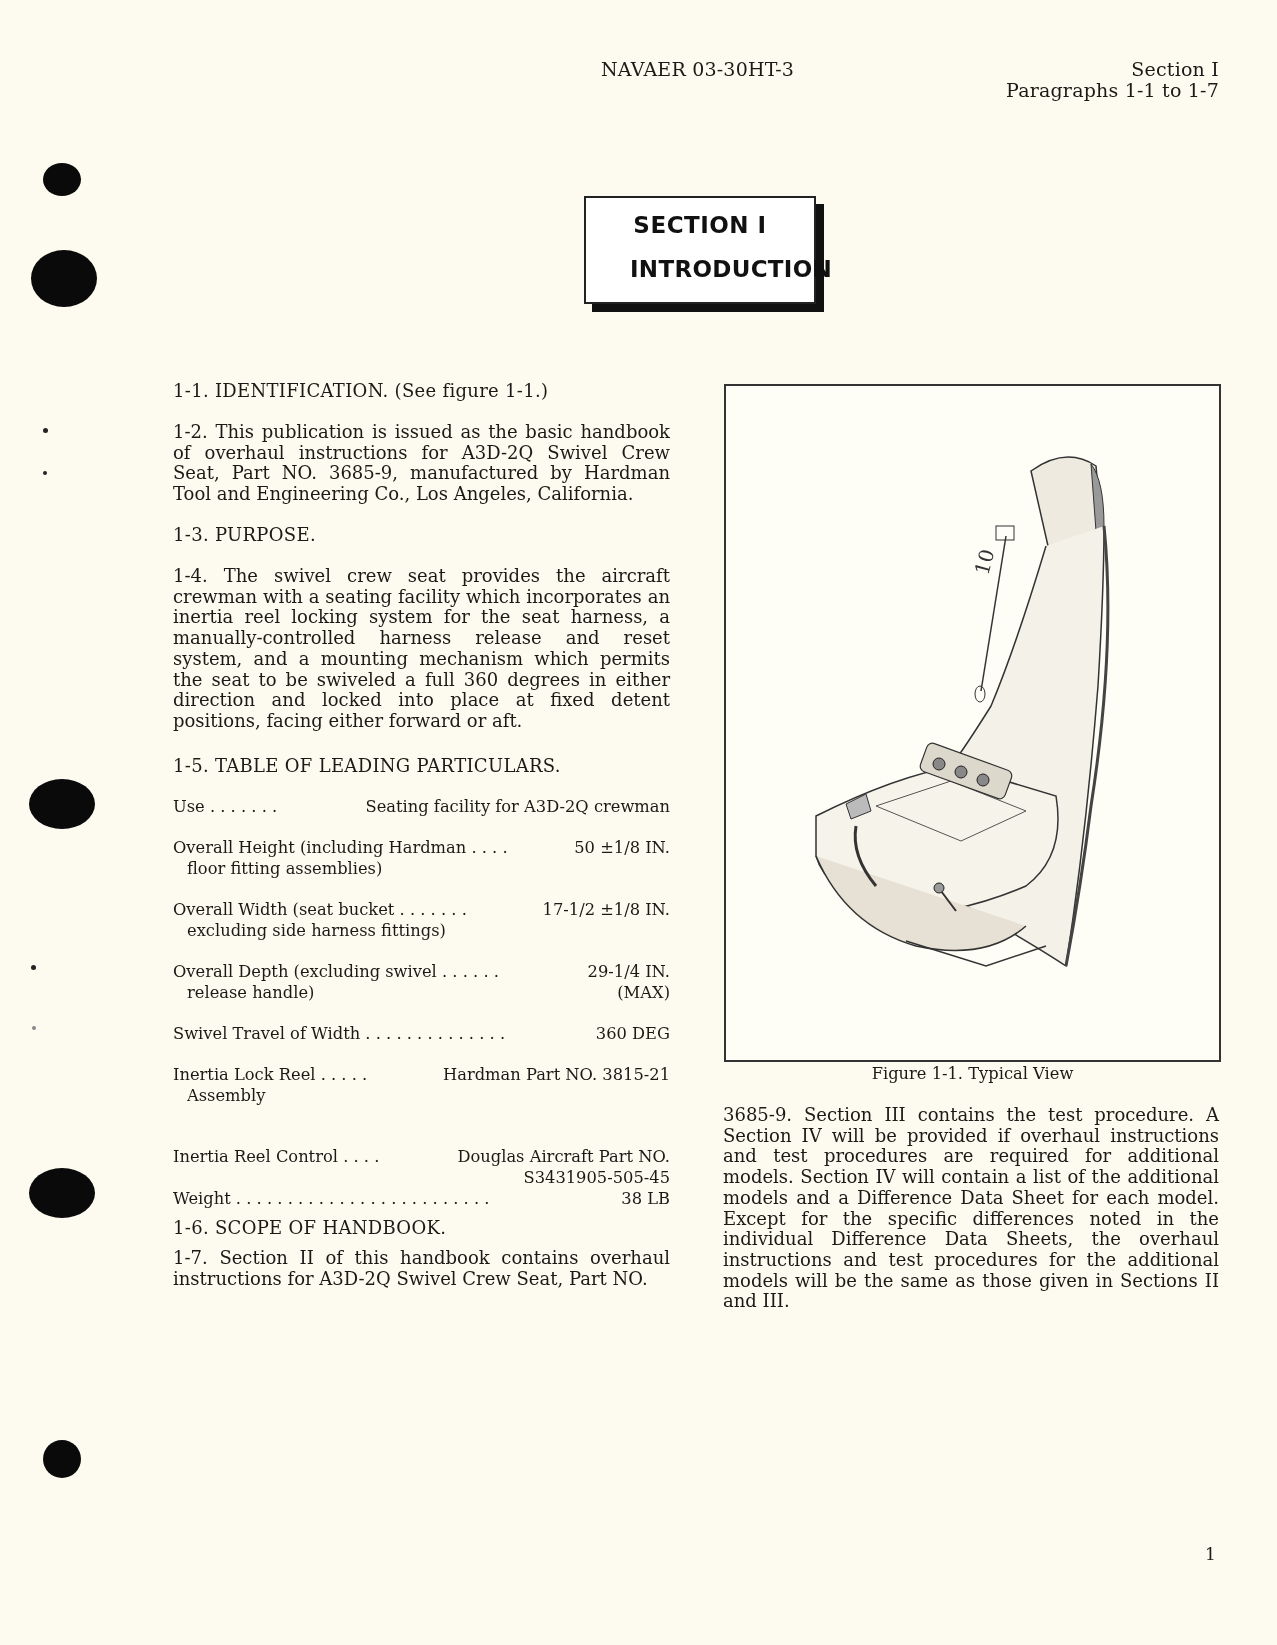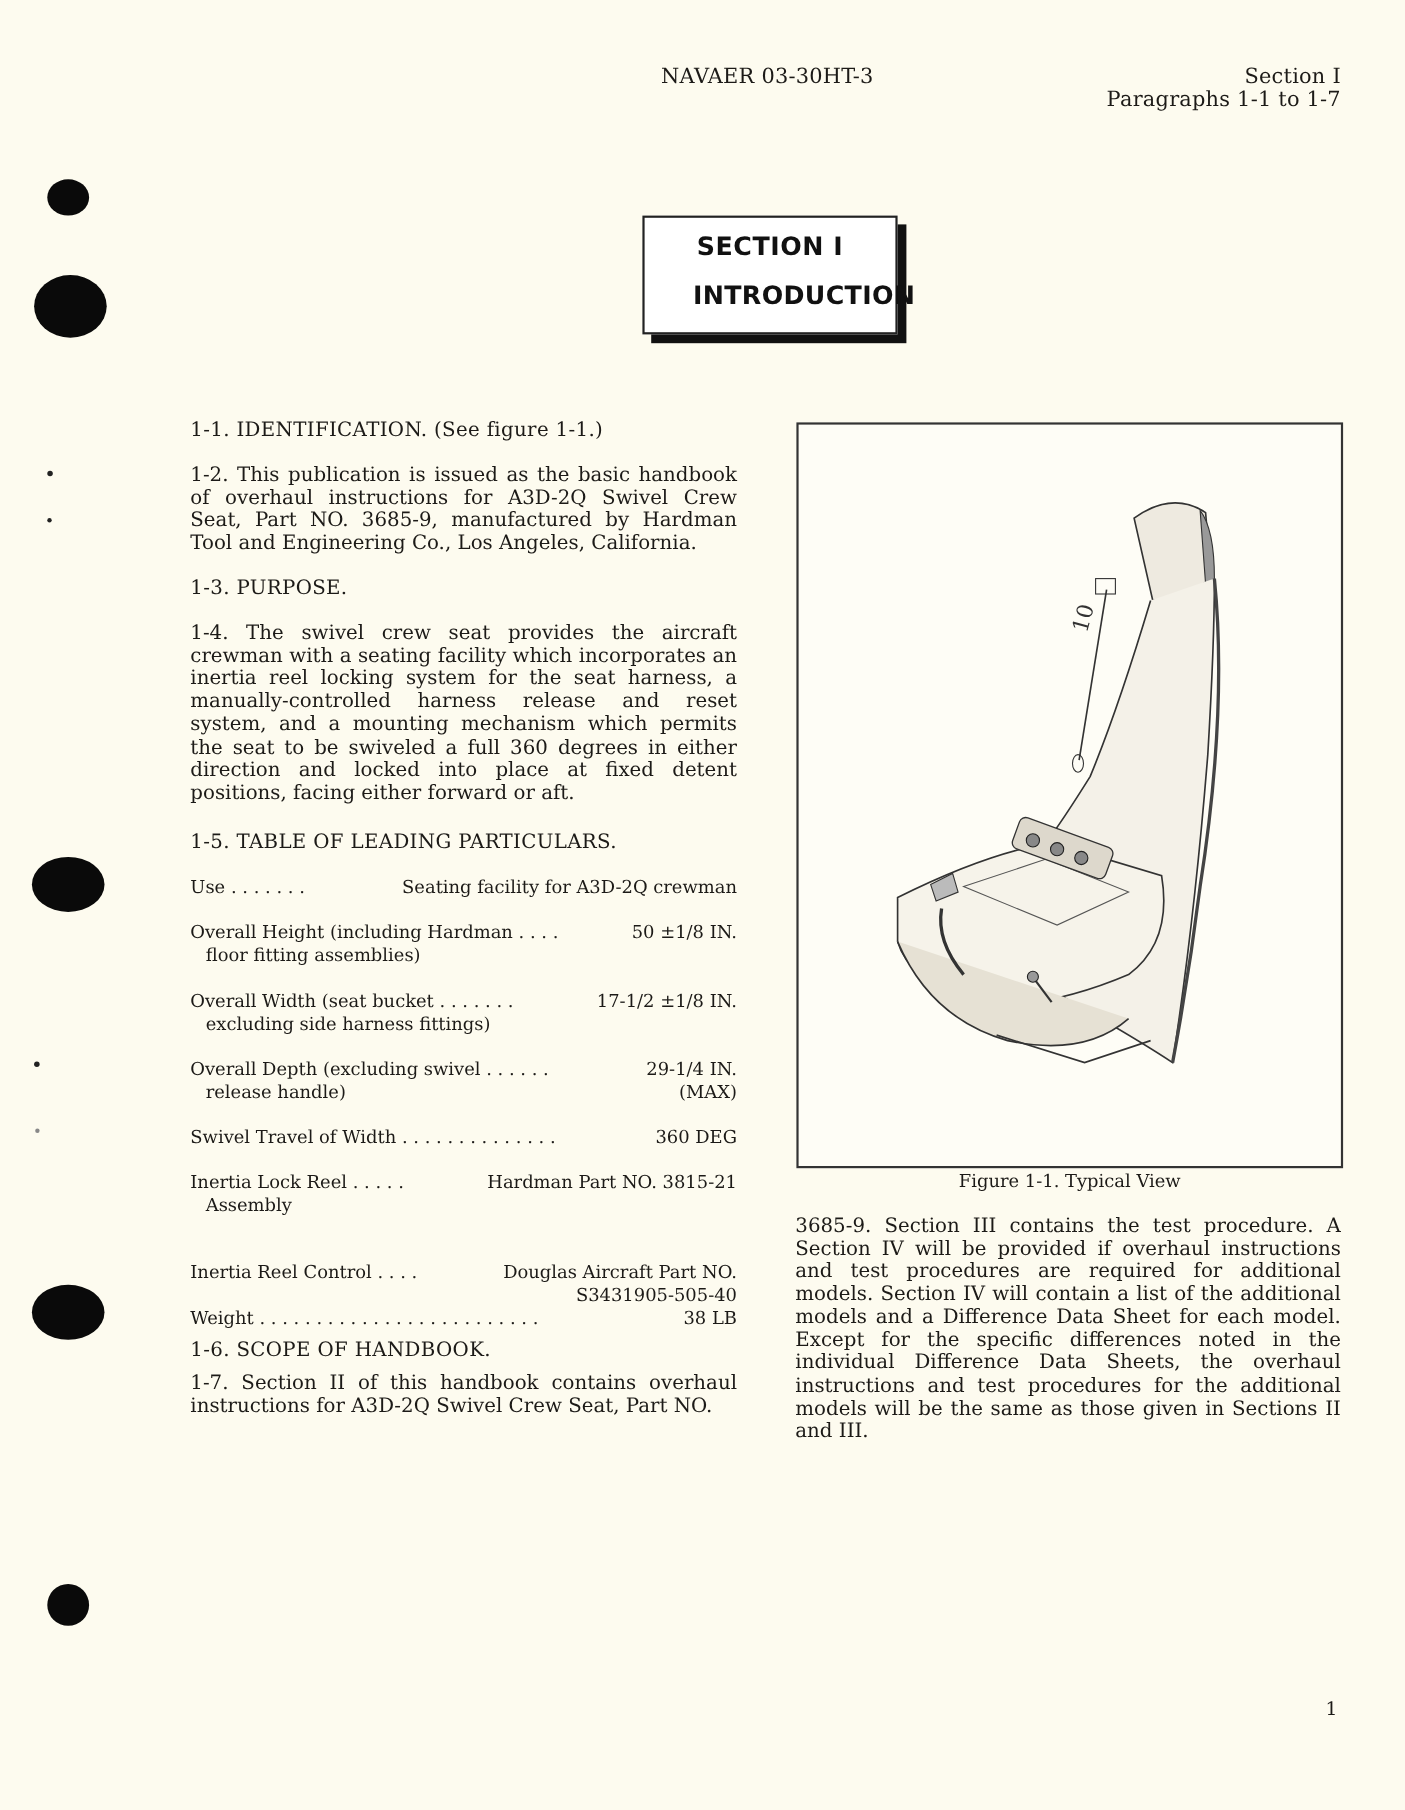--- a/index.html
+++ b/index.html
@@ -123,21 +123,21 @@
       <span>Inertia Lock Reel . . . . .</span>
       <span>Hardman Part NO. 3815-21</span>
     </div>
   <div class="cont">Assembly</div>
 </div>
 <div class="tbl-row" style="top:1127px;margin-top:20px;">
   <div class="line">
       <span>Inertia Reel Control . . . .</span>
       <span>Douglas Aircraft Part NO.</span>
     </div>
-  <div class="right-only">S3431905-505-40</div>
+  <div class="right-only">S3431905-505-45</div>
 </div>
 <div class="tbl-row" style="top:1189px;">
   <div class="line">
       <span>Weight . . . . . . . . . . . . . . . . . . . . . . . . .</span>
       <span>38 LB</span>
     </div>
 </div>
 
 <div class="col left-col" style="top:1218px;">
   <p class="heading">1-6.  SCOPE OF HANDBOOK.</p>

